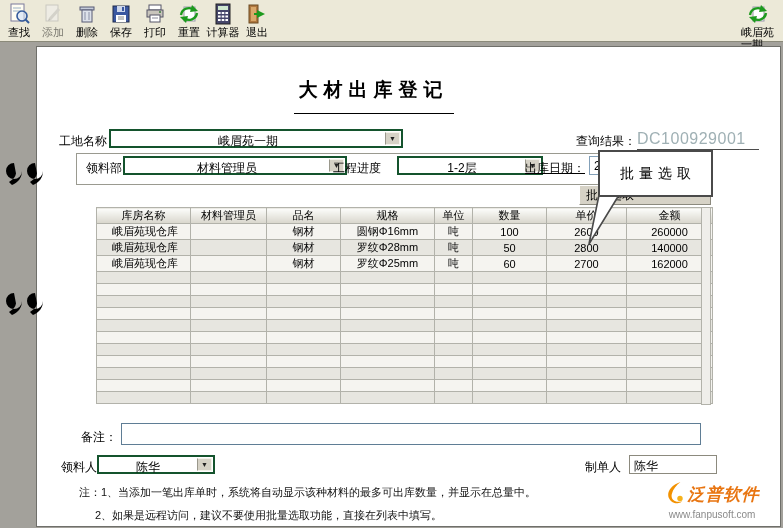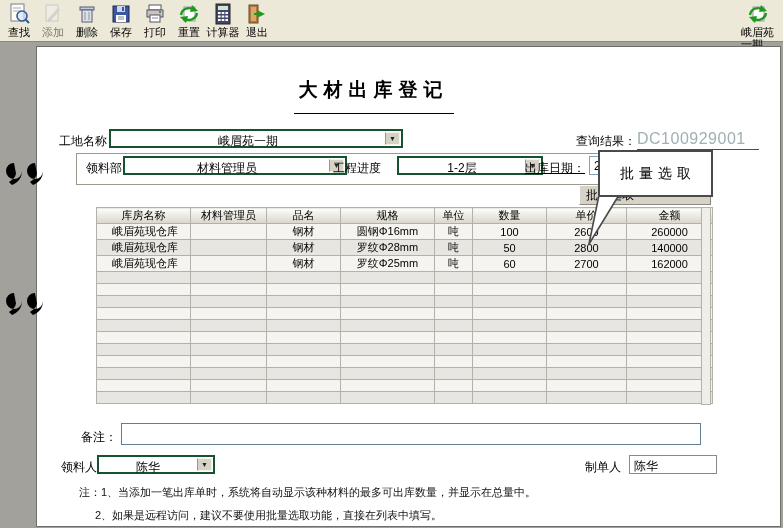--- a/index.html
+++ b/index.html
@@ -403,14 +403,26 @@
   <div class="dd" style="left:60px; top:408px; width:118px;">
     <span class="val">陈华</span>
     <span class="arrow">▼</span>
   </div>
   <span class="abs lbl" style="left:548px; top:412px;">制单人</span>
   <div class="inputbox" style="left:592px; top:408px; width:88px; border-color:#8c8a7e;"><span>陈华</span></div>
 
   <div class="abs notes" style="left:42px; top:438px;">注：1、当添加一笔出库单时，系统将自动显示该种材料的最多可出库数量，并显示在总量中。</div>
   <div class="abs notes" style="left:58px; top:461px;">2、如果是远程访问，建议不要使用批量选取功能，直接在列表中填写。</div>
 
+  <div class="logo">
+    <div class="logo-row">
+      <span>
+        <svg width="20" height="24" viewBox="0 0 22 26">
+            <path d="M17 1 C6 5 2 12 4 18 a9.5 9.5 0 0 0 15 4 c-8 2.5 -13 -2 -11.5 -8 c1.2 -5 5 -9.5 9.5 -13 z" fill="#f29100"></path>
+            <circle cx="16.5" cy="19" r="3" fill="#f6b21b"></circle>
+          </svg>
+      </span>
+      <span class="logo-name">泛普软件</span>
+    </div>
+    <div class="logo-url">www.fanpusoft.com</div>
+  </div>
 
 </div>
 
 </body></html>

